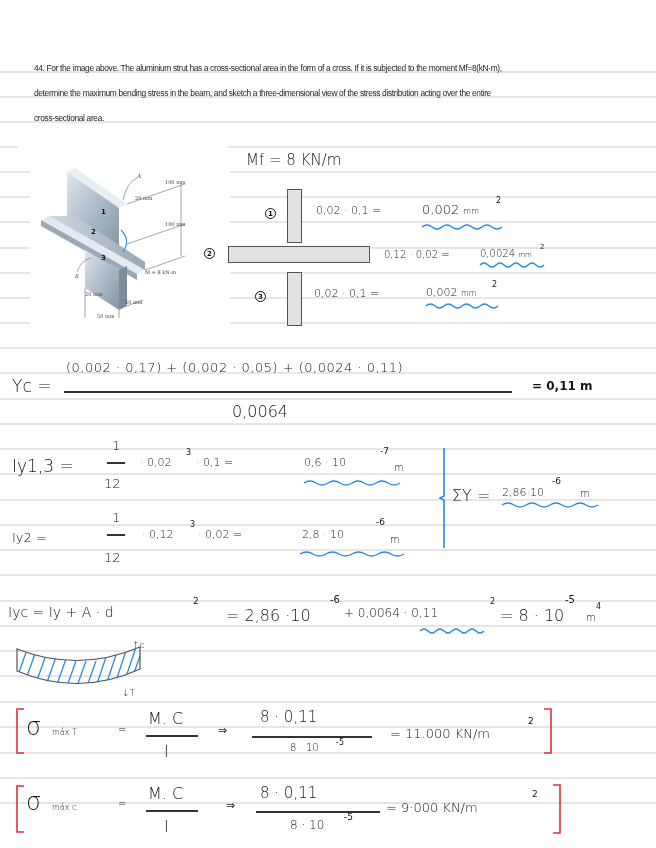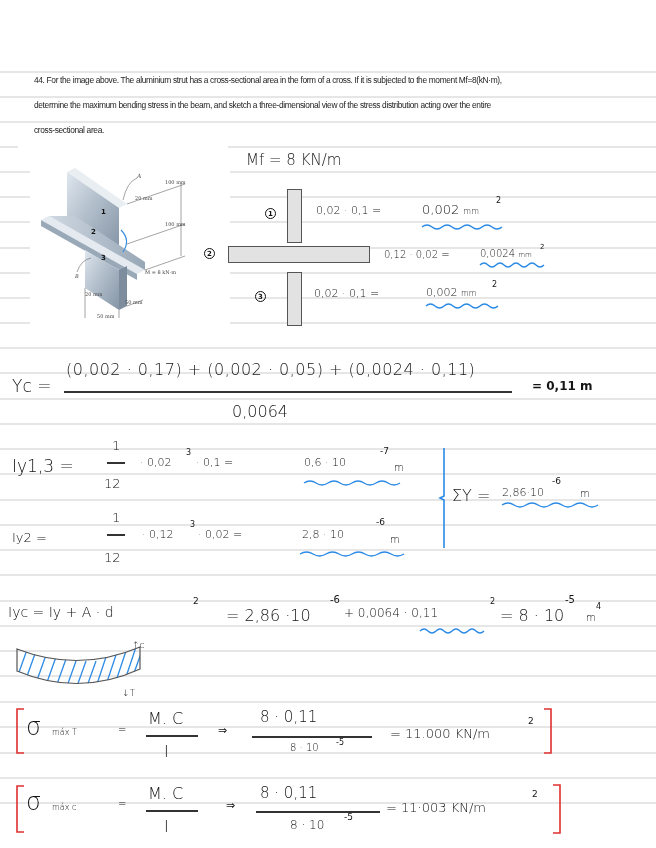--- a/index.html
+++ b/index.html
@@ -1,20 +1,20 @@
 <!DOCTYPE html>
 <html><head>
 <meta charset="utf-8">
 <style>
   html, body { margin:0; padding:0; background:#ffffff; }
   body { width:656px; height:848px; position:relative; overflow:hidden;
          font-family:"DejaVu Sans", sans-serif; color:#111; }
   .rule { position:absolute; left:0; width:656px; height:2px; background:#e6e6e6; }
   .prompt { position:absolute; left:34px; font-family:"Liberation Sans", sans-serif;
-            font-size:8.4px; letter-spacing:-0.35px; color:#222; white-space:nowrap;margin-top:12px; }
+            font-size:8.4px; letter-spacing:-0.35px; color:#222; white-space:nowrap; }
   .hw { position:absolute; white-space:nowrap; font-family:"DejaVu Sans", sans-serif;
         color:#151515; font-weight:300; }
   .sup { position:absolute; white-space:nowrap; font-family:"DejaVu Sans", sans-serif; color:#151515; }
   .frac-line { position:absolute; height:1.5px; background:#333; }
   .box { position:absolute; background:#e2e2e2; border:1.5px solid #555; box-sizing:border-box; }
   .circ { position:absolute; width:11px; height:11px; border:1.4px solid #111; border-radius:50%;
           font-size:7px; line-height:11px; text-align:center; font-weight:bold; box-sizing:border-box; }
   svg { position:absolute; overflow:visible; }
   .figure { position:absolute; left:35px; top:160px; width:180px; height:160px; }
 </style>
@@ -147,21 +147,21 @@
 
 <div class="hw" style="left:314px;top:287px;font-size:11px">0,02 · 0,1 =</div>
 <div class="hw" style="left:426px;top:286px;font-size:11px">
   <span>0,002</span> <span style="font-size:8px">mm</span></div>
 <div class="sup" style="left:492px;top:280px;font-size:8px">2</div>
 <svg width="72" height="6" style="left:426px;top:303px">
   <path d="M0,3 q4.5,-4 9,0 t9,0 t9,0 t9,0 t9,0 t9,0 t9,0 t9,0" stroke="#2b8ae6" stroke-width="1.4" fill="none"></path>
   </svg>
 
 <div class="hw" style="left:12px;top:376px;font-size:17px">Yc =</div>
-<div class="hw" style="left:66px;top:360px;font-size:16px;letter-spacing:0.5px">(0,002 · 0,17) + (0,002 · 0,05) + (0,0024 · 0,11)</div>
+<div class="hw" style="left:66px;top:360px;font-size:13px;letter-spacing:0.5px">(0,002 · 0,17) + (0,002 · 0,05) + (0,0024 · 0,11)</div>
 <div class="frac-line" style="left:64px;top:391px;width:448px"></div>
 <div class="hw" style="left:232px;top:402px;font-size:16px">0,0064</div>
 <div class="hw" style="left:532px;top:379px;font-size:12px;font-weight:bold">= 0,11 m</div>
 
 <div class="hw" style="left:12px;top:456px;font-size:17px">Iy1,3 =</div>
 <div class="hw" style="left:112px;top:438px;font-size:13px">1</div>
 <div class="frac-line" style="left:107px;top:462px;width:18px"></div>
 <div class="hw" style="left:104px;top:476px;font-size:13px">12</div>
 <div class="hw" style="left:140px;top:456px;font-size:11px">· 0,02</div>
 <div class="sup" style="left:186px;top:448px;font-size:8px">3</div>
@@ -265,17 +265,17 @@
 <div class="hw" style="left:52px;top:803px;font-size:8px">máx c</div>
 <div class="hw" style="left:118px;top:798px;font-size:10px">=</div>
 <div class="hw" style="left:148px;top:784px;font-size:16px">M. C</div>
 <div class="frac-line" style="left:146px;top:810px;width:52px"></div>
 <div class="hw" style="left:164px;top:817px;font-size:16px">I</div>
 <div class="hw" style="left:226px;top:799px;font-size:11px">⇒</div>
 <div class="hw" style="left:260px;top:784px;font-size:15px">8 ·  0,11</div>
 <div class="frac-line" style="left:256px;top:811px;width:124px"></div>
 <div class="hw" style="left:290px;top:818px;font-size:12px">8 · 10</div>
 <div class="sup" style="left:344px;top:812px;font-size:9px">-5</div>
-<div class="hw" style="left:386px;top:800px;font-size:13px">= 11·003 KN/m</div>
+<div class="hw" style="left:386px;top:800px;font-size:13px">= 9·000 KN/m</div>
 <div class="sup" style="left:532px;top:789px;font-size:9px">2</div>
 <svg width="14" height="50" style="left:550px;top:784px">
   <path d="M3,1 L10,1 L10,49 L3,49" stroke="#e03030" stroke-width="1.6" fill="none"></path>
   </svg>
 
 </body></html>

